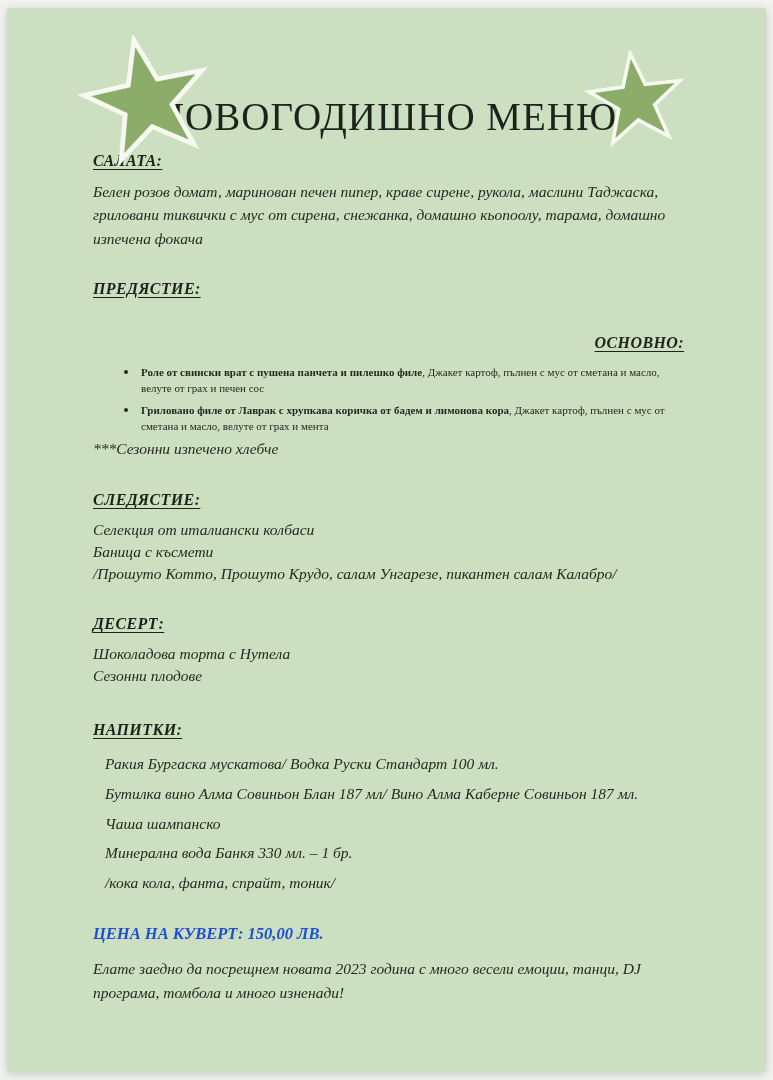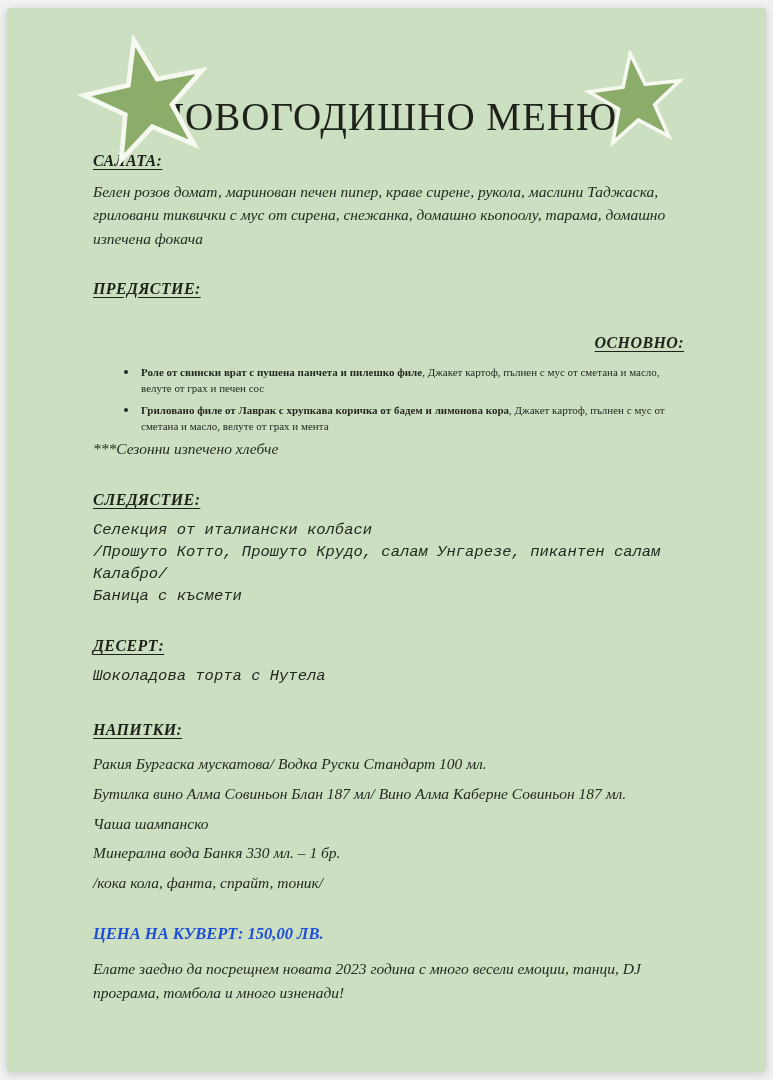--- a/index.html
+++ b/index.html
@@ -95,27 +95,26 @@
     font-size: 15.5px;
     font-style: italic;
     margin: 2px 0 0 0;
     line-height: 1.4;
   }
   .tight-line {
     font-size: 15.5px;
     font-style: italic;
     line-height: 1.42;
     margin: 0;
-    font-family: Liberation Mono, monospace;
   }
   .drink-line {
     font-size: 15.5px;
     font-style: italic;
     line-height: 1.4;
-    margin: 0 0 8px 0;
+    margin: 0 0 8px 12px;
   }
   .price-line {
     font-size: 16.5px;
     font-style: italic;
     font-weight: 700;
     margin: 30px 0 0 0;
     color: #1d4ed8;
   }
   .invitation {
     font-size: 15.5px;
@@ -148,25 +147,26 @@
 
       <h2 class="section-heading" style="margin-top:36px;text-align:right;">ОСНОВНО:</h2>
       <ul class="main-list">
         <li><span class="bold-part">Роле от свински врат с пушена панчета и пилешко филе</span><span>, Джакет картоф, пълнен с мус от сметана и масло, велуте от грах и печен сос</span></li>
         <li><span class="bold-part">Гриловано филе от Лаврак с хрупкава коричка от бадем и лимонова кора</span><span>, Джакет картоф, пълнен с мус от сметана и масло, велуте от грах и мента</span></li>
       </ul>
       <p class="note-line">***Сезонни изпечено хлебче</p>
 
       <h2 class="section-heading" style="margin-top:32px;">СЛЕДЯСТИЕ:</h2>
       <p class="tight-line">Селекция от италиански колбаси</p>
+      <p class="tight-line">Баница с късмети</p>
       <p class="tight-line">/Прошуто Котто, Прошуто Крудо, салам Унгарезе, пикантен салам Калабро/</p>
-      <p class="tight-line">Баница с късмети</p>
 
       <h2 class="section-heading">ДЕСЕРТ:</h2>
       <p class="tight-line">Шоколадова торта с Нутела</p>
+      <p class="tight-line">Сезонни плодове</p>
 
       <h2 class="section-heading" style="margin-top:34px; margin-bottom:14px;">НАПИТКИ:</h2>
       <p class="drink-line">Ракия Бургаска мускатова/ Водка Руски Стандарт 100 мл.</p>
       <p class="drink-line">Бутилка вино Алма Совиньон Блан 187 мл/ Вино Алма Каберне Совиньон 187 мл.</p>
       <p class="drink-line">Чаша шампанско</p>
       <p class="drink-line">Минерална вода Банкя 330 мл. – 1 бр.</p>
       <p class="drink-line">/кока кола, фанта, спрайт, тоник/</p>
 
       <p class="price-line">ЦЕНА НА КУВЕРТ: 150,00 ЛВ.</p>
       <p class="invitation">Елате заедно да посрещнем новата 2023 година с много весели емоции, танци, DJ програма, томбола и много изненади!</p>

